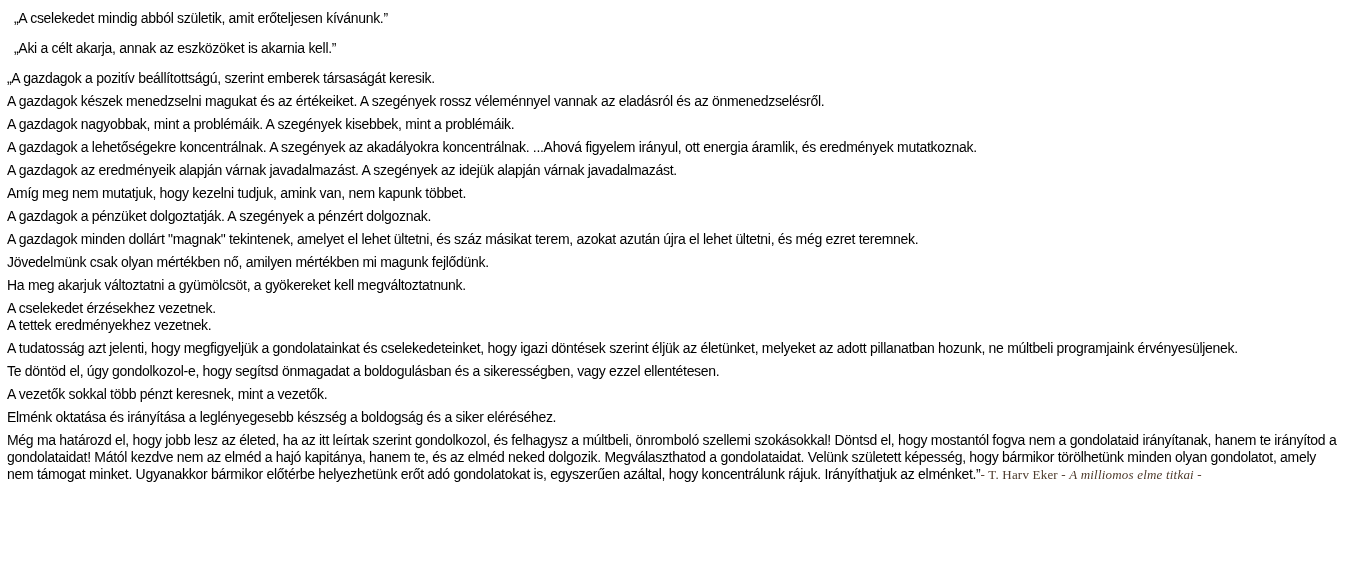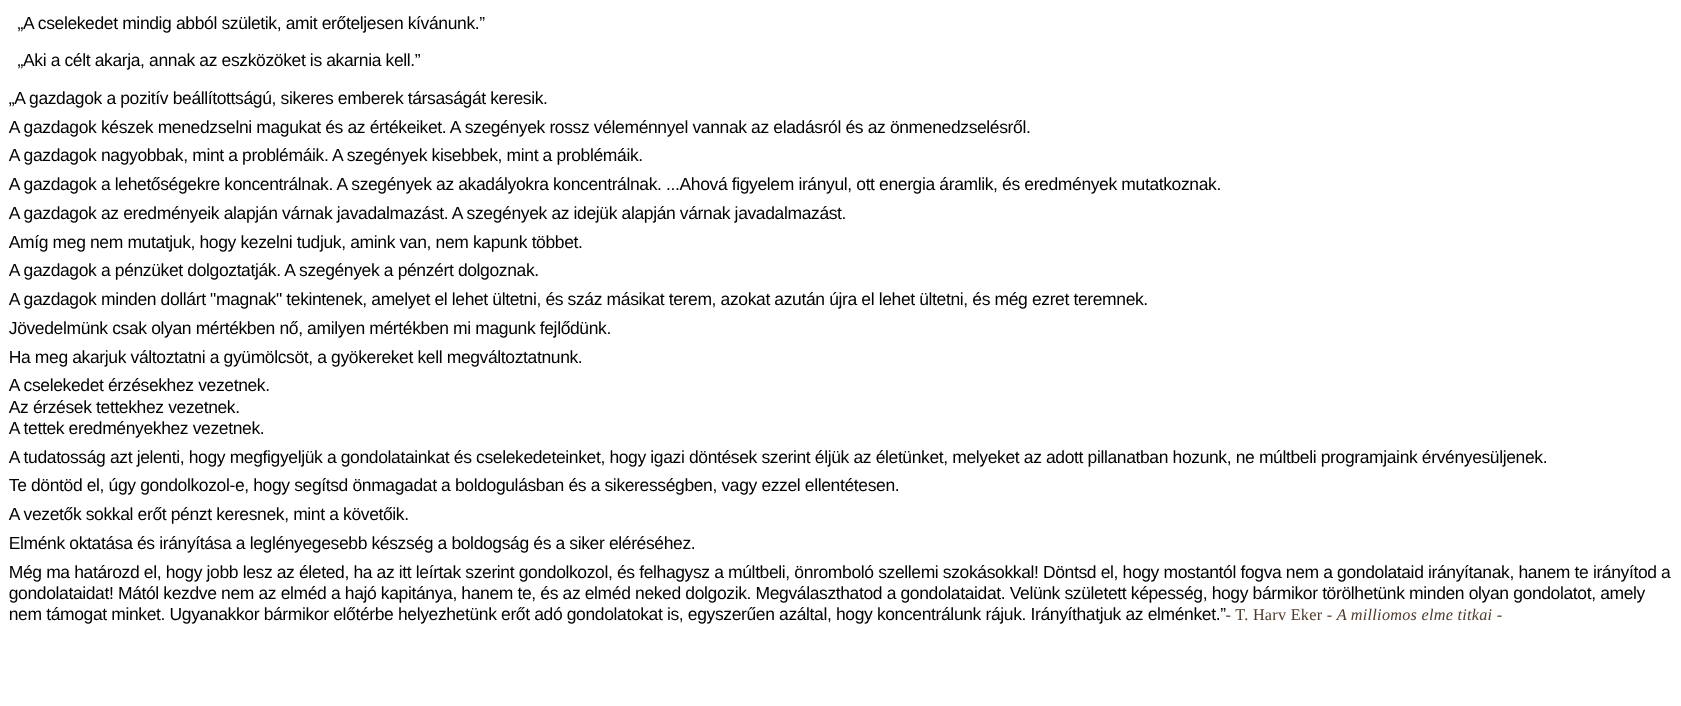--- a/index.html
+++ b/index.html
@@ -45,21 +45,21 @@
 <body>
 
 <main>
     <p class="block quote">
       <span class="line">„A cselekedet mindig abból születik, amit erőteljesen kívánunk.”</span>
     </p>
     <p class="block quote">
       <span class="line">„Aki a célt akarja, annak az eszközöket is akarnia kell.”</span>
     </p>
     <p class="block para">
-      <span class="line">„A gazdagok a pozitív beállítottságú, sikeres emberek társaságát keresik.</span>
+      <span class="line">„A gazdagok a pozitív beállítottságú, szerint emberek társaságát keresik.</span>
     </p>
     <p class="block para">
       <span class="line">A gazdagok készek menedzselni magukat és az értékeiket. A szegények rossz véleménnyel vannak az eladásról és az önmenedzselésről.</span>
     </p>
     <p class="block para">
       <span class="line">A gazdagok nagyobbak, mint a problémáik. A szegények kisebbek, mint a problémáik.</span>
     </p>
     <p class="block para">
       <span class="line">A gazdagok a lehetőségekre koncentrálnak. A szegények az akadályokra koncentrálnak. ...Ahová figyelem irányul, ott energia áramlik, és eredmények mutatkoznak.</span>
     </p>
@@ -76,29 +76,28 @@
       <span class="line">A gazdagok minden dollárt "magnak" tekintenek, amelyet el lehet ültetni, és száz másikat terem, azokat azután újra el lehet ültetni, és még ezret teremnek.</span>
     </p>
     <p class="block para">
       <span class="line">Jövedelmünk csak olyan mértékben nő, amilyen mértékben mi magunk fejlődünk.</span>
     </p>
     <p class="block para">
       <span class="line">Ha meg akarjuk változtatni a gyümölcsöt, a gyökereket kell megváltoztatnunk.</span>
     </p>
     <p class="block para">
       <span class="line">A cselekedet érzésekhez vezetnek.</span>
-      <span class="line">Az érzések tettekhez vezetnek.</span>
       <span class="line">A tettek eredményekhez vezetnek.</span>
     </p>
     <p class="block para">
       <span class="line">A tudatosság azt jelenti, hogy megfigyeljük a gondolatainkat és cselekedeteinket, hogy igazi döntések szerint éljük az életünket, melyeket az adott pillanatban hozunk, ne múltbeli programjaink érvényesüljenek.</span>
     </p>
     <p class="block para">
       <span class="line">Te döntöd el, úgy gondolkozol-e, hogy segítsd önmagadat a boldogulásban és a sikerességben, vagy ezzel ellentétesen.</span>
     </p>
     <p class="block para">
-      <span class="line">A vezetők sokkal erőt pénzt keresnek, mint a követőik.</span>
+      <span class="line">A vezetők sokkal több pénzt keresnek, mint a vezetők.</span>
     </p>
     <p class="block para">
       <span class="line">Elménk oktatása és irányítása a leglényegesebb készség a boldogság és a siker eléréséhez.</span>
     </p>
     <p class="block para final"><span>Még ma határozd el, hogy jobb lesz az életed, ha az itt leírtak szerint gondolkozol, és felhagysz a múltbeli, önromboló szellemi szokásokkal! Döntsd el, hogy mostantól fogva nem a gondolataid irányítanak, hanem te irányítod a gondolataidat! Mától kezdve nem az elméd a hajó kapitánya, hanem te, és az elméd neked dolgozik. Megválaszthatod a gondolataidat. Velünk született képesség, hogy bármikor törölhetünk minden olyan gondolatot, amely nem támogat minket. Ugyanakkor bármikor előtérbe helyezhetünk erőt adó gondolatokat is, egyszerűen azáltal, hogy koncentrálunk rájuk. Irányíthatjuk az elménket.”</span><span class="citation" style="color: rgb(77, 58, 43);"><span>- T. Harv Eker - </span><span class="cit-title">A milliomos elme titkai</span><span> -</span></span></p>
   </main>
 
 </body></html>

